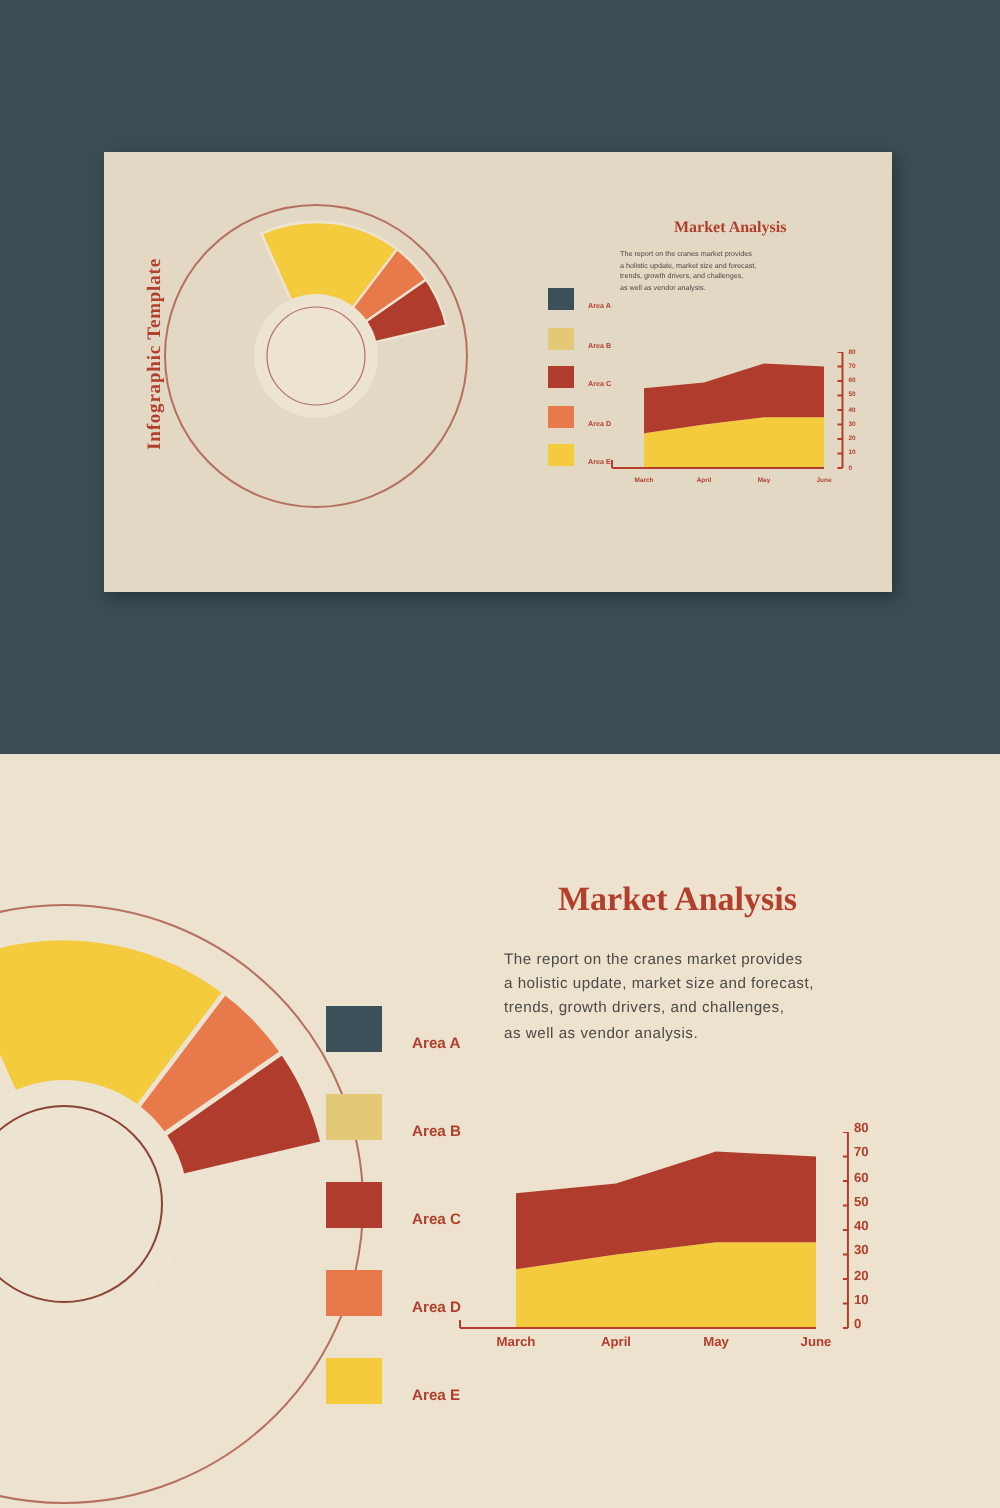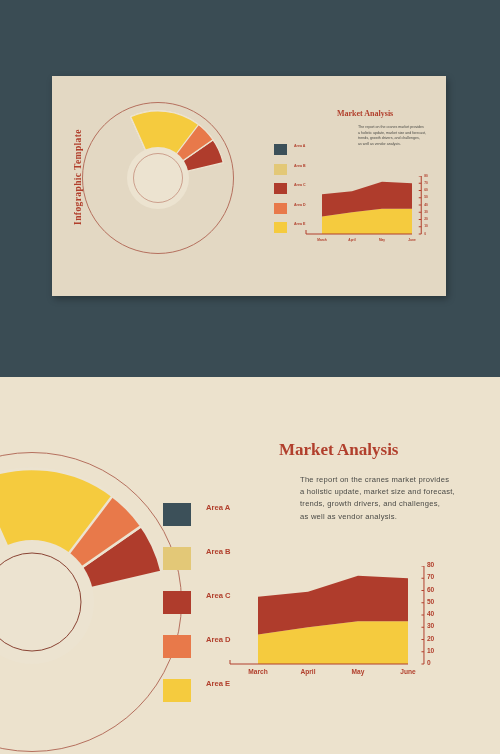--- a/index.html
+++ b/index.html
@@ -36,30 +36,30 @@
   
   .donut-wrap { position:absolute; }
   .donut-ring-outer {
     position:absolute; border-radius:50%;
     border:1px solid #b5705e;
   }
   .donut-svg { position:absolute; left:0; top:0; }
 
   
   .legend { position:absolute; display:flex; flex-direction:column; }
-  .legend-row { display:flex; align-items:flex-start;padding-left:14px; }
+  .legend-row { display:flex; align-items:flex-end;padding-left:14px; }
   .legend-sw { flex:none; }
   .legend-lb { color:#b13f2c; font-weight:bold; white-space:nowrap; }
 
   
   .mkt-title {
     font-family:"Liberation Serif", serif;
     font-weight:bold; color:#b13f2c;margin-left:27px;
   }
-  .mkt-para { color:#4a4a46;margin-left:48px; }
+  .mkt-para { color:#4a4a46; }
   .mkt-para div { white-space:nowrap; }
 
   
   .chart { position:absolute; }
   .chart svg { display:block; }
   .tick-lab {
     position:absolute; color:#b13f2c; font-weight:bold;
     white-space:nowrap;
   }
 

